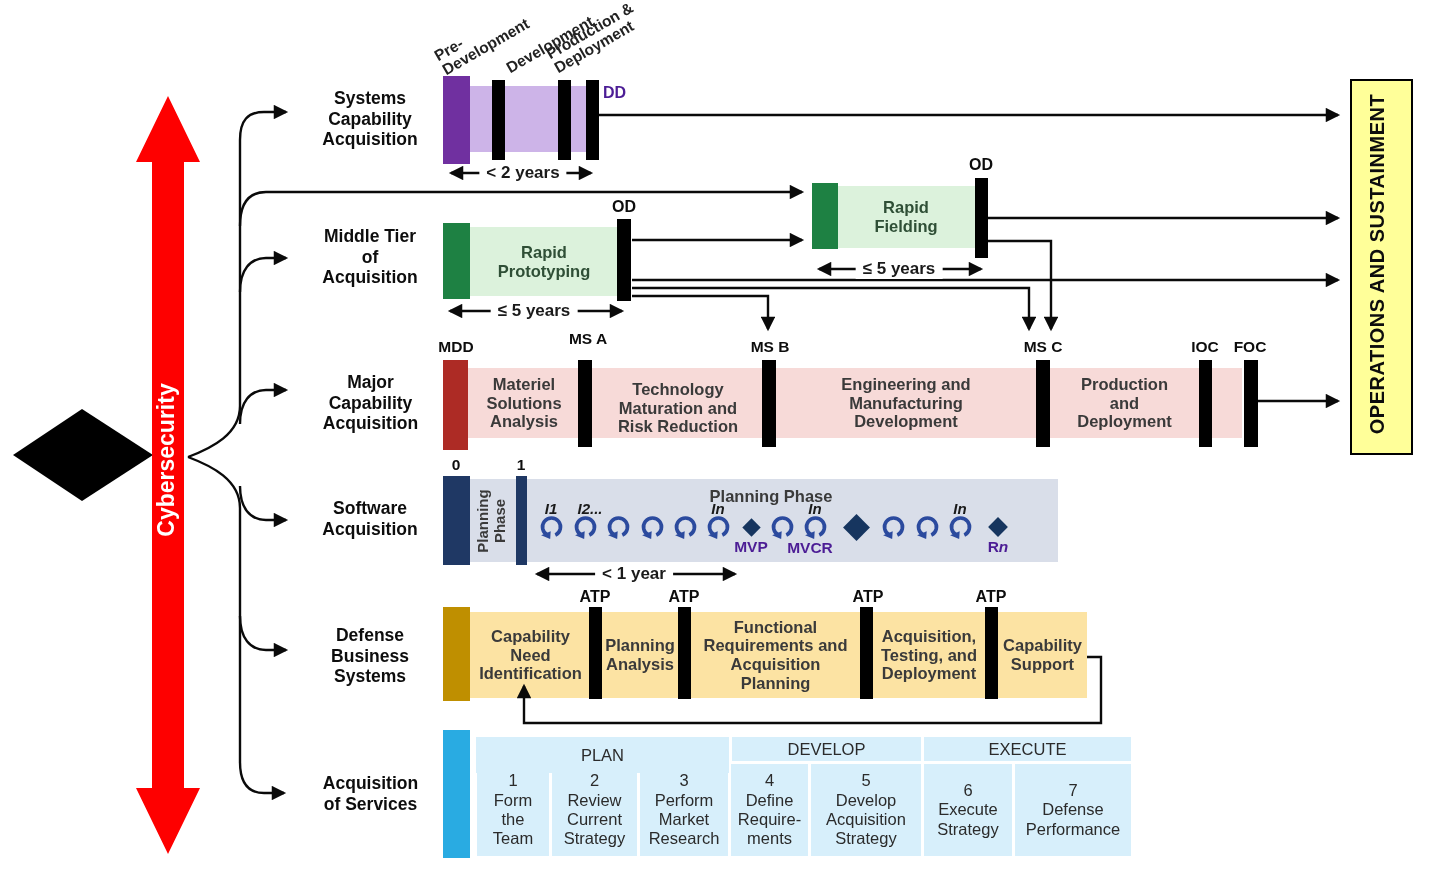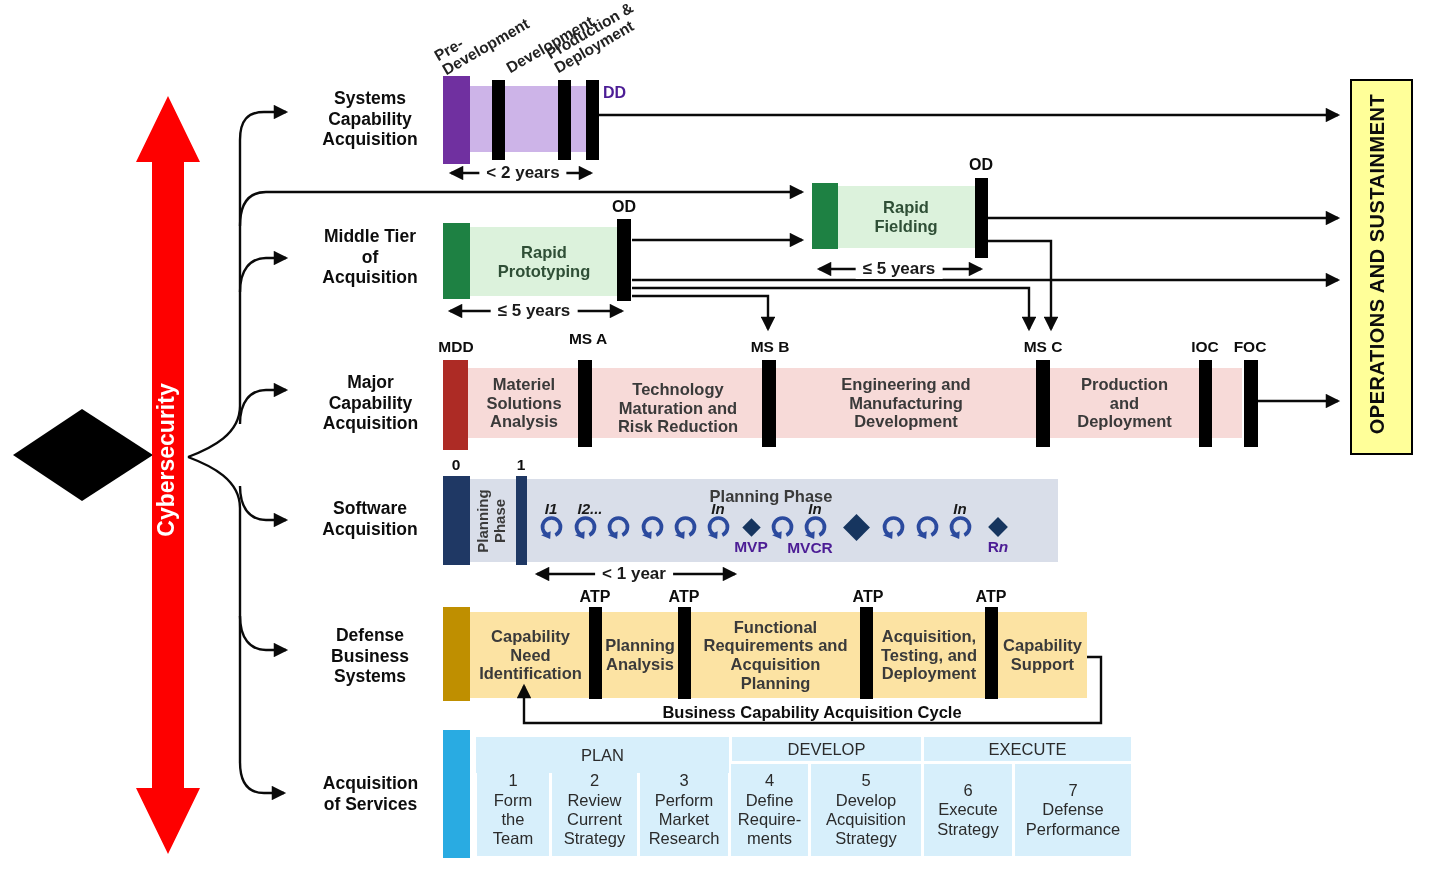--- a/index.html
+++ b/index.html
@@ -237,21 +237,20 @@
 Analysis</div>
   <div class="ph" style="left:691px;top:612px;width:169px;height:86px">Functional
 Requirements and
 Acquisition
 Planning</div>
   <div class="ph" style="left:873px;top:612px;width:112px;height:86px">Acquisition,
 Testing, and
 Deployment</div>
   <div class="ph" style="left:998px;top:612px;width:89px;height:86px">Capability
 Support</div>
-  <div class="ctr" style="left:812px;top:703px;font-weight:bold;font-size:16.5px;color:#0d0d0d">Business Capability Acquisition Cycle</div>
 
   <div class="blk" style="left:443px;top:730px;width:27px;height:128px;background:var(--c-cyan)"></div>
   <div class="hdr" style="left:476px;top:737px;width:253px;height:36px">PLAN</div>
   <div class="hdr" style="left:732px;top:737px;width:189px;height:24px">DEVELOP</div>
   <div class="hdr" style="left:924px;top:737px;width:207px;height:24px">EXECUTE</div>
 
   <div class="cell" style="left:477px;top:764px;width:72px;height:92px">
     <div class="num">1</div>
     <div class="clabel">Form
 the

